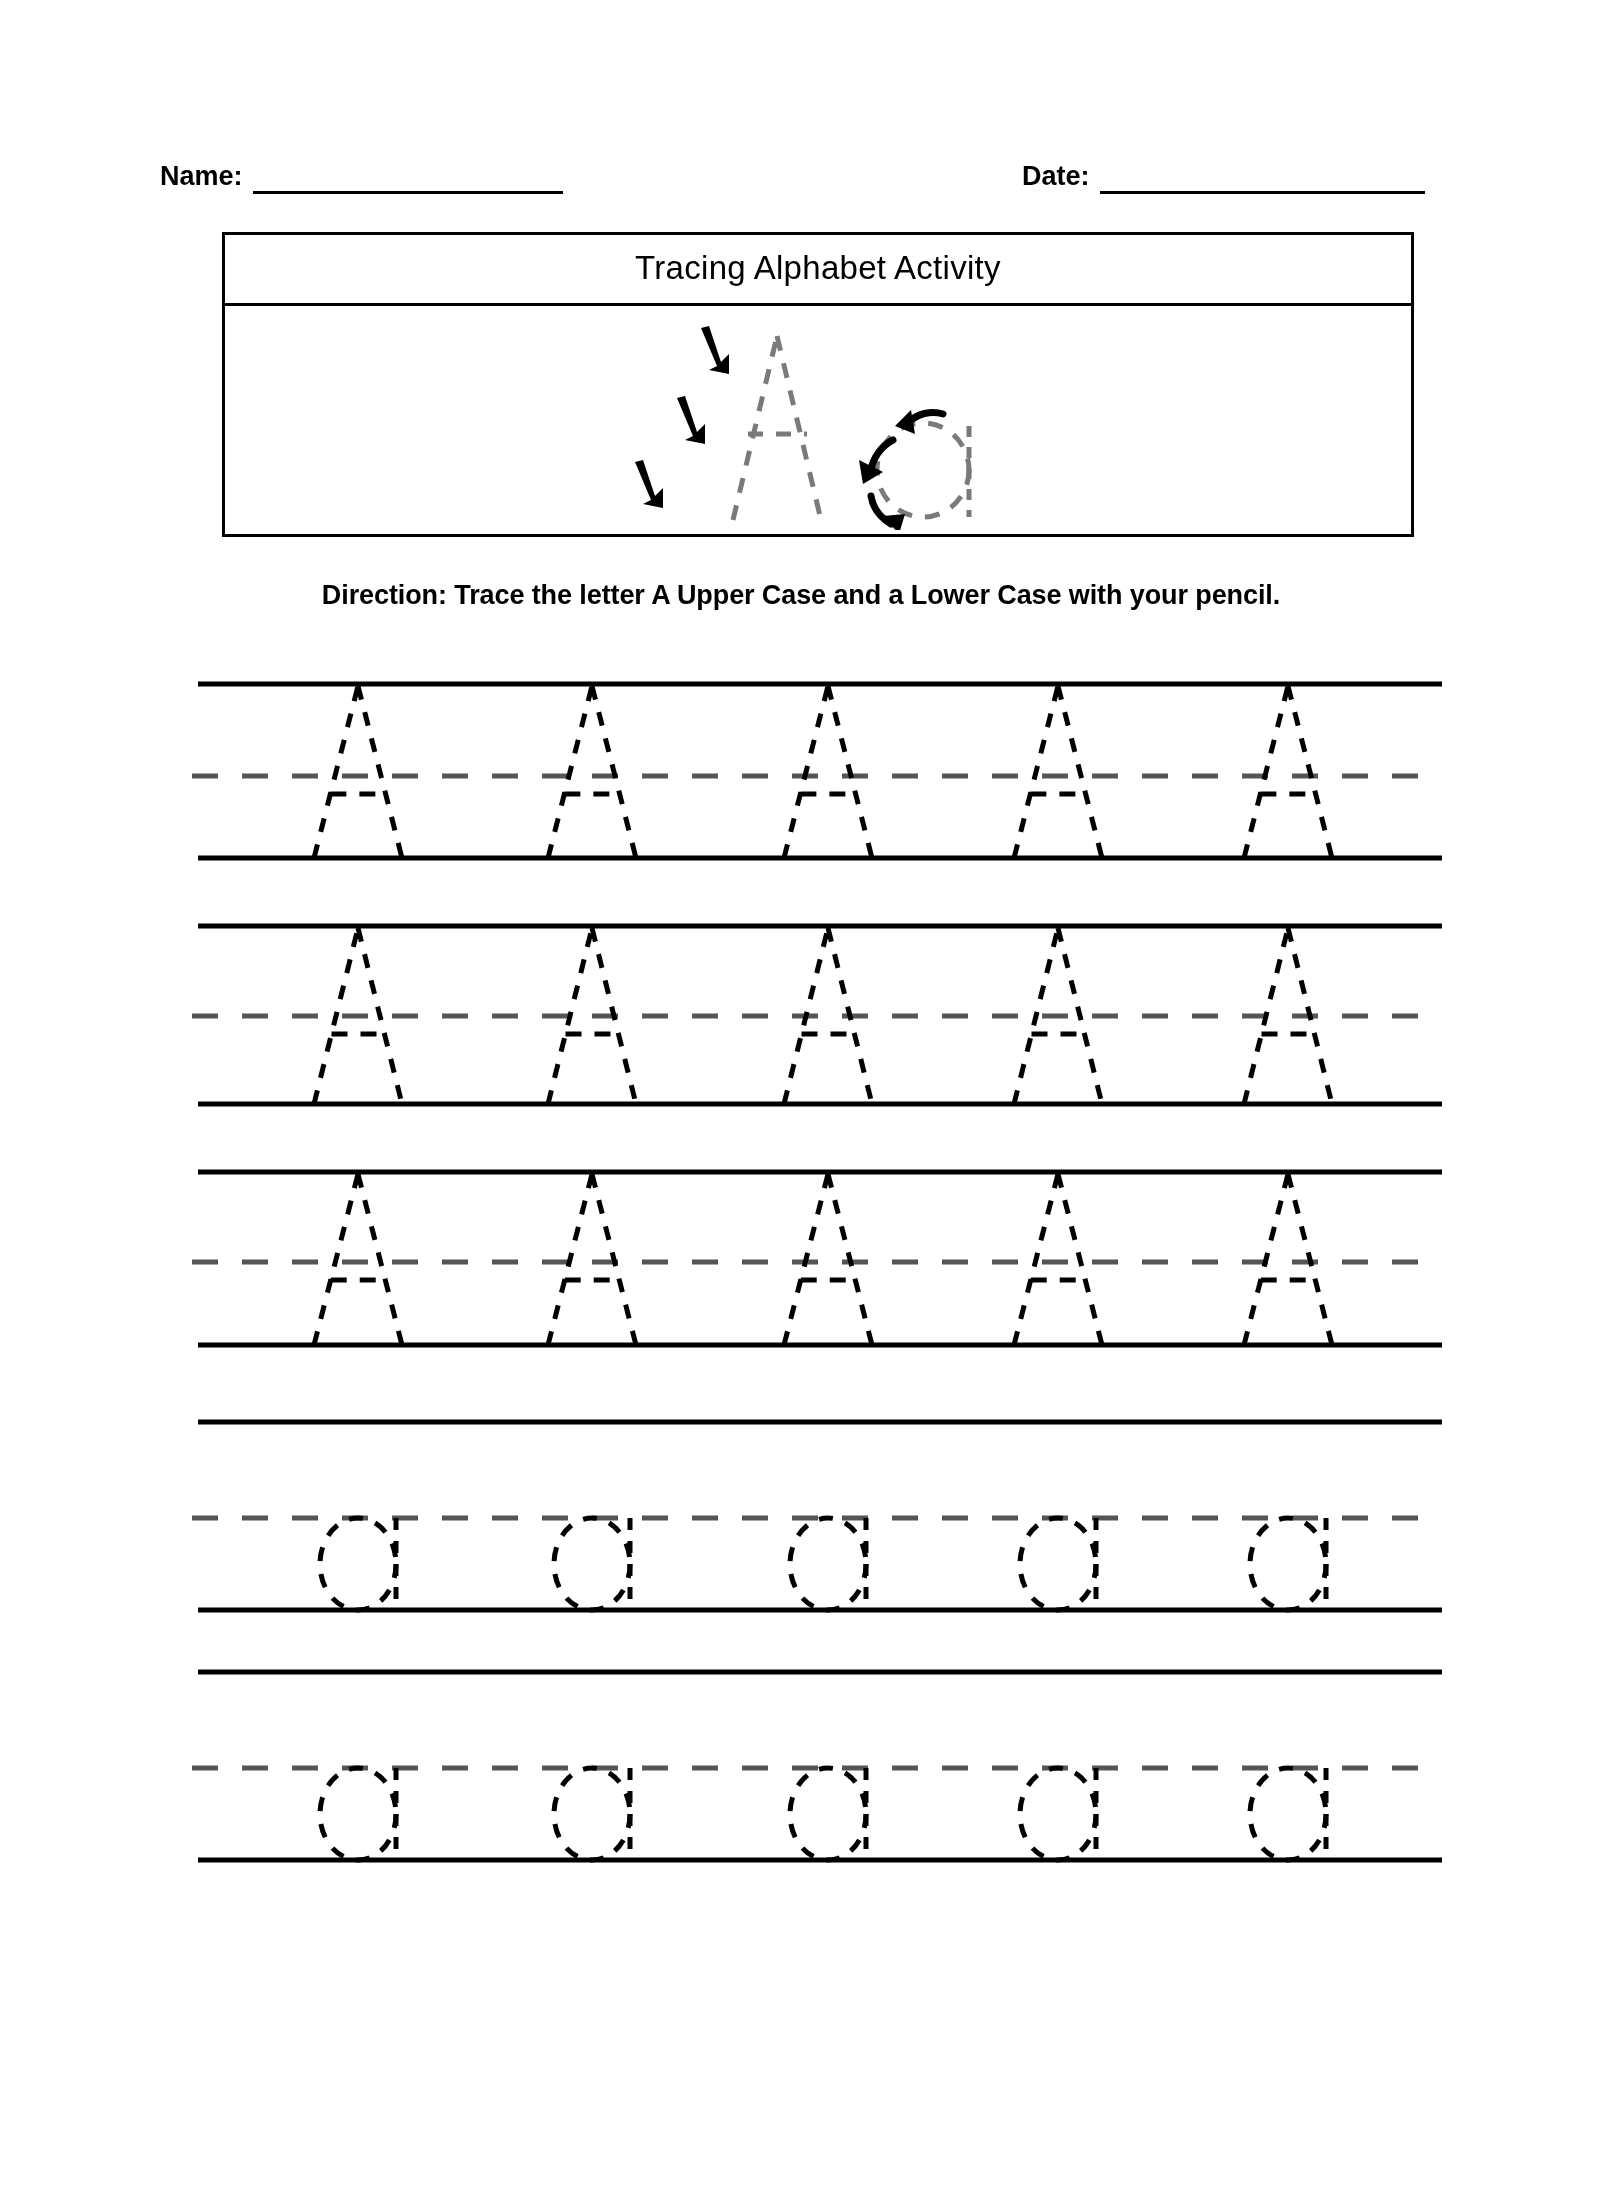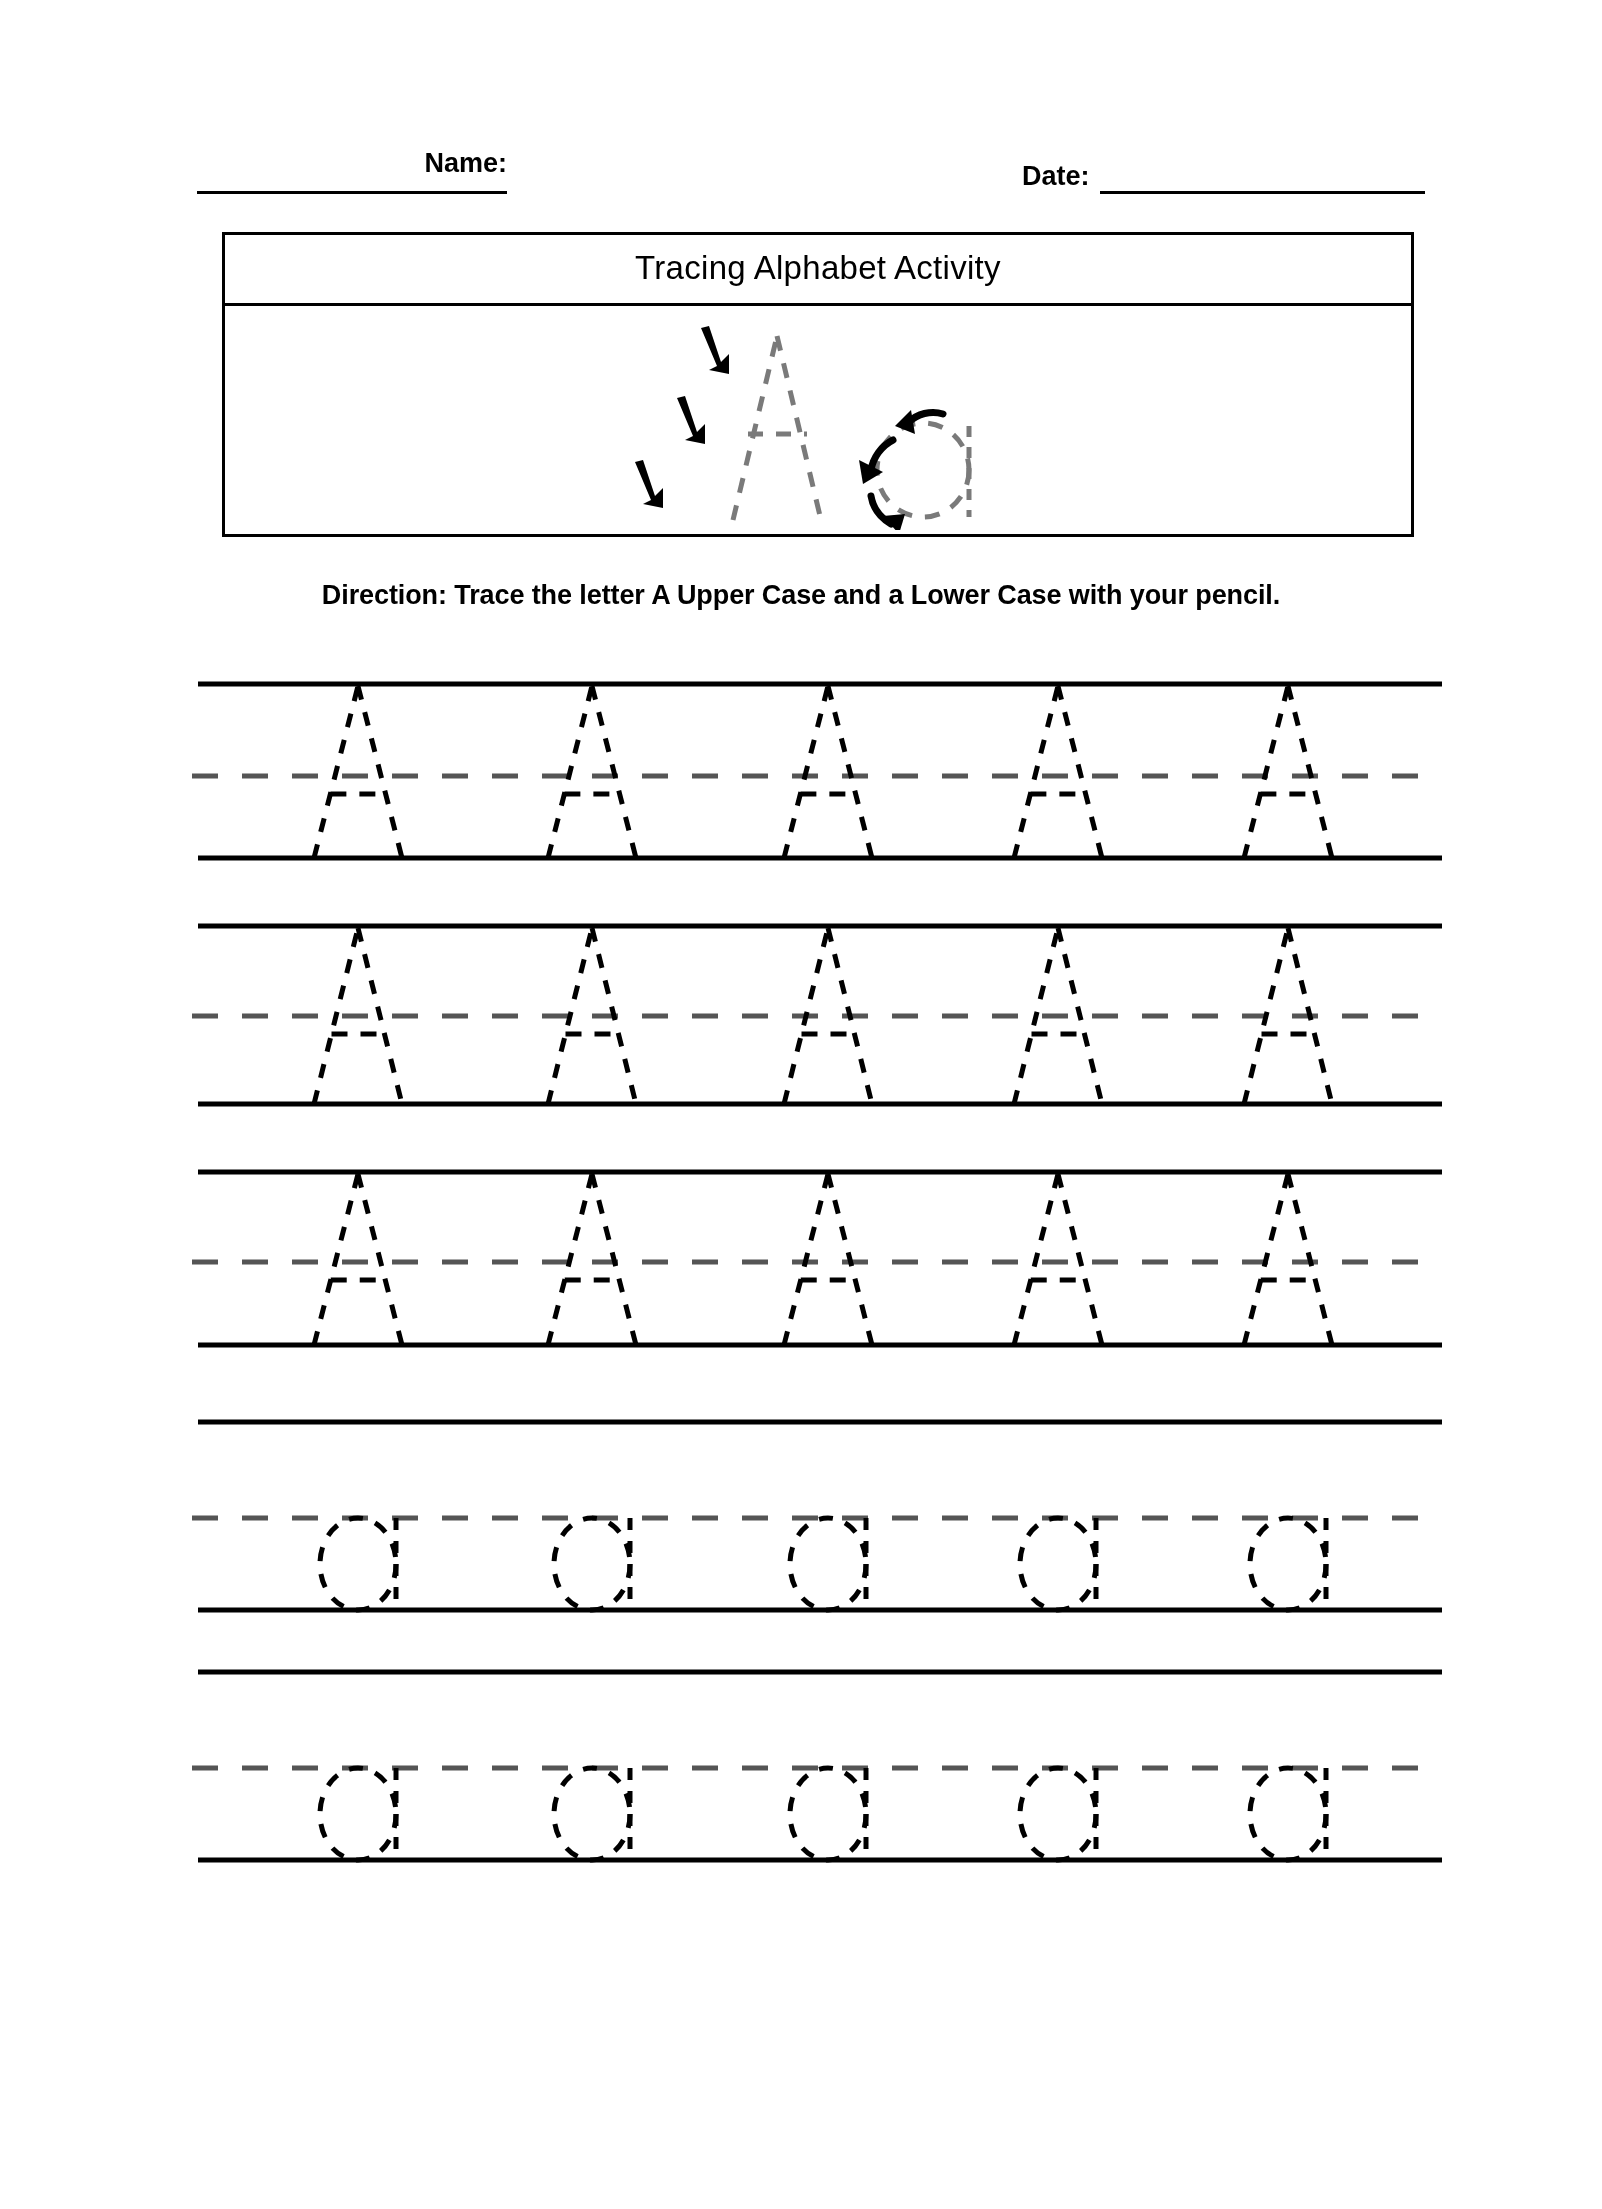--- a/index.html
+++ b/index.html
@@ -39,21 +39,21 @@
     letter-spacing: 0px;
     line-height: 30px;
     white-space: nowrap;
     padding-bottom: 3px;
   }
   .field-line {
     border-bottom: 3px solid #000;
     margin-left: 10px;
     height: 30px;
   }
-  #name-field { left: 187px; flex-direction: column; }
+  #name-field { left: 160px; }
   #name-field .field-line { width: 310px; }
   #date-field { left: 1022px; justify-content: flex-end; }
   #date-field .field-line { width: 325px; }
 
   
   .title-box {
     position: absolute;
     left: 222px;
     top: 232px;
     width: 1192px;

